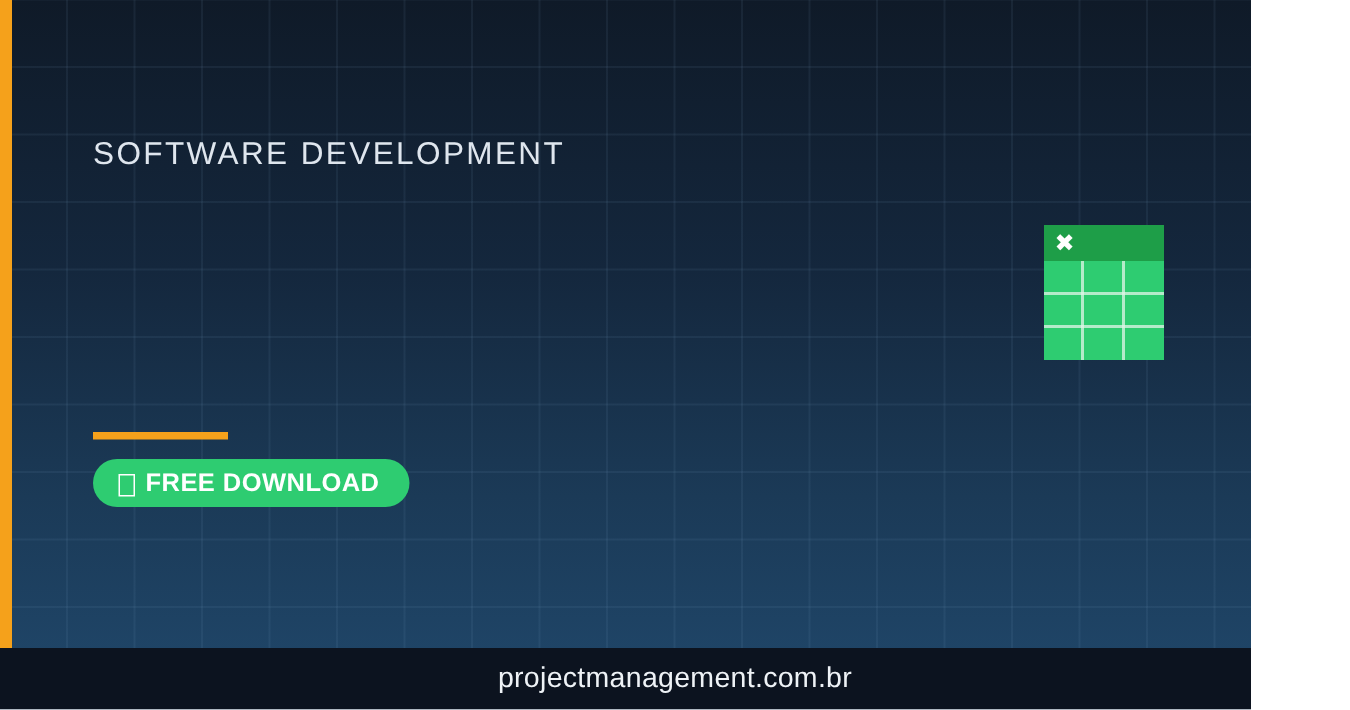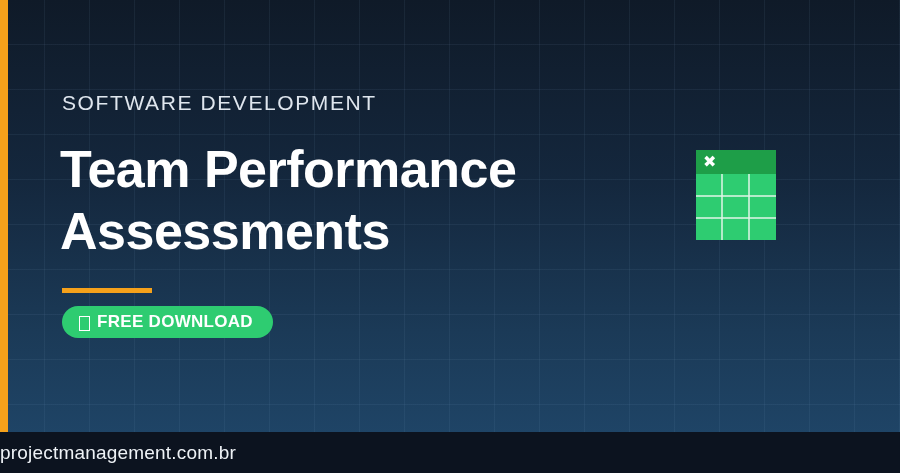--- a/index.html
+++ b/index.html
@@ -3,21 +3,21 @@
 <meta charset="utf-8">
 <style>
   html, body {
     margin: 0;
     padding: 0;
     background: #ffffff;
   }
 
   .banner {
     position: relative;
-    width: 900px;
+    width: 834px;
     height: 473px;
     overflow: hidden;
     font-family: "Liberation Sans", sans-serif;
     background: linear-gradient(to bottom, #0f1a28 0%, #14273d 38%, #1b3a57 70%, #20486c 100%);
   }
 
   
   .grid-overlay {
     position: absolute;
     left: 0;
@@ -186,45 +186,41 @@
 
   .footer {
     position: absolute;
     left: 0;
     bottom: 0;
     width: 900px;
     height: 41px;
     background: #0c131f;
     display: flex;
     align-items: center;
-    justify-content: flex-start;
+    justify-content: center;
     margin-top: 34px;
   }
 
   .footer-text {
     color: #eef2f6;
     font-size: 19px;
     letter-spacing: 0.2px;
   }
 </style>
 </head>
 <body>
 
 <div class="banner">
 
   <div class="grid-overlay"></div>
 
   <div class="accent-stripe"></div>
 
   <div class="eyebrow">SOFTWARE DEVELOPMENT</div>
 
-  <div class="title">
-    <span class="title-line">Team Performance</span>
-    <span class="title-line">Assessments</span>
-  </div>
 
   <div class="rule"></div>
 
   <div class="badges">
     <div class="badge badge-download">
       <span class="tofu-glyph"></span>
       <span>FREE DOWNLOAD</span>
     </div>
   </div>
 

